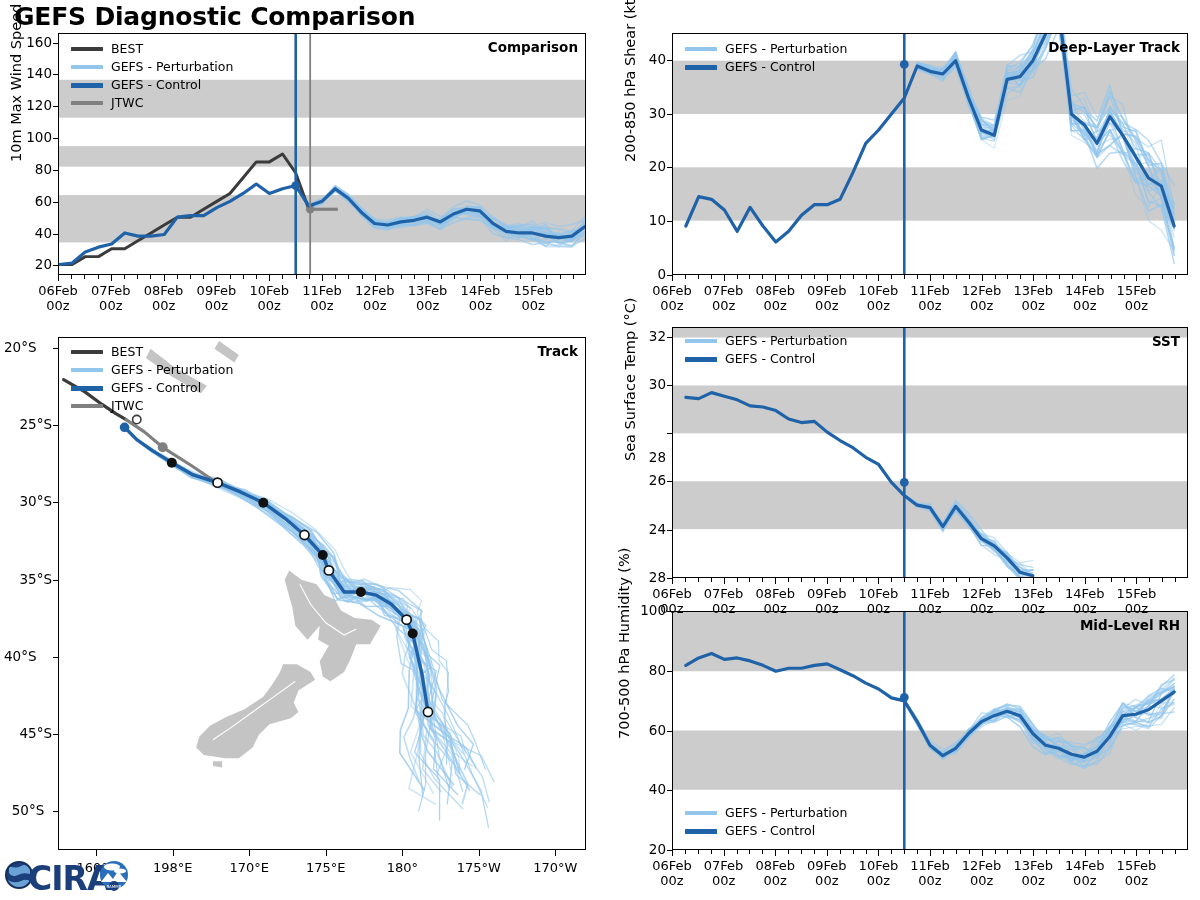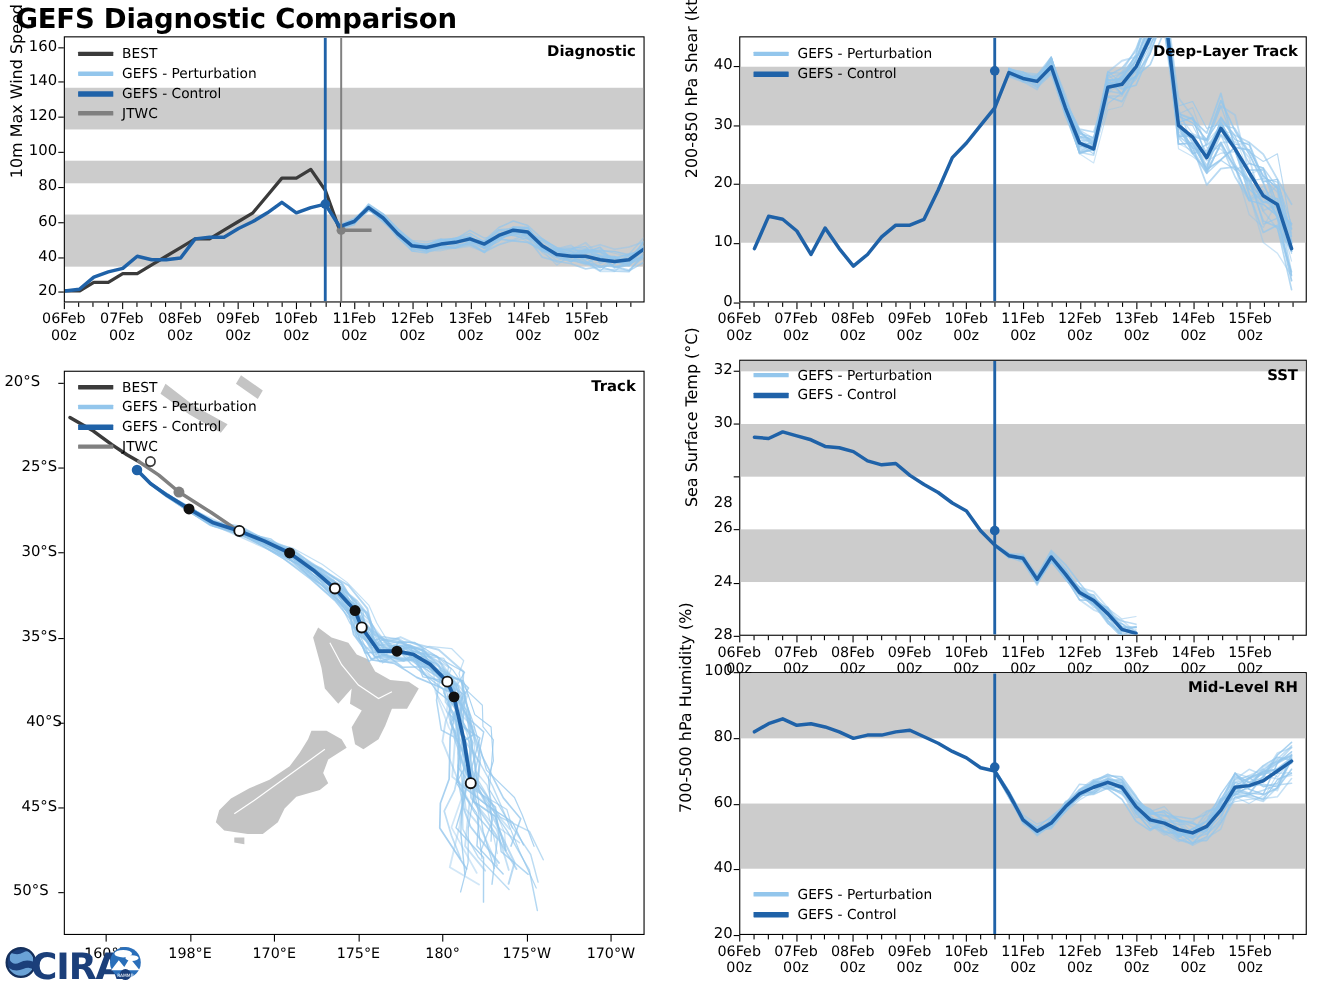--- a/index.html
+++ b/index.html
@@ -28,21 +28,21 @@
   .cira{position:absolute;left:4px;top:852px;width:128px;height:46px;}
 </style>
 </head>
 <body>
 
 <div class="root">
 
   <div class="abs main-title">GEFS Diagnostic Comparison</div>
 
   <div class="panel" id="p-int" style="left:58px;top:33px;width:528px;height:242px;">
-    <div class="corner-label">Diagnostic</div>
+    <div class="corner-label">Comparison</div>
     <div class="legend" style="left:12px;top:7px;">
       <div class="row">
         <div class="swatch" style="background:#3b3b3b;"></div>
         <div class="lbl">BEST</div>
       </div>
       <div class="row">
         <div class="swatch" style="background:#93c6ec;"></div>
         <div class="lbl">GEFS - Perturbation</div>
       </div>
       <div class="row">
@@ -380,21 +380,21 @@
       <div style="position: absolute; left: 559.6px; top: 275px; width: 0px; height: 3.5px; border-left: 1px solid rgb(0, 0, 0);"></div>
       <div style="position: absolute; left: 572.8px; top: 275px; width: 0px; height: 3.5px; border-left: 1px solid rgb(0, 0, 0);"></div>
       <div class="ytick" style="left: 4px; top: 338.816px; width: 48px; text-align: left;">20°S</div>
       <div style="position: absolute; left: 53px; top: 347.816px; width: 5px; height: 0px; border-top: 1.4px solid rgb(0, 0, 0);"></div>
       <div class="ytick" style="left: 4px; top: 416.075px; width: 48px; text-align: right;">25°S</div>
       <div style="position: absolute; left: 53px; top: 425.075px; width: 5px; height: 0px; border-top: 1.4px solid rgb(0, 0, 0);"></div>
       <div class="ytick" style="left: 4px; top: 493.334px; width: 48px; text-align: right;">30°S</div>
       <div style="position: absolute; left: 53px; top: 502.334px; width: 5px; height: 0px; border-top: 1.4px solid rgb(0, 0, 0);"></div>
       <div class="ytick" style="left: 4px; top: 570.593px; width: 48px; text-align: right;">35°S</div>
       <div style="position: absolute; left: 53px; top: 579.593px; width: 5px; height: 0px; border-top: 1.4px solid rgb(0, 0, 0);"></div>
-      <div class="ytick" style="left: 16px; top: 647.852px; width: 48px; text-align: center;">40°S</div>
+      <div class="ytick" style="left: 4px; top: 647.852px; width: 48px; text-align: left;">40°S</div>
       <div style="position: absolute; left: 53px; top: 656.852px; width: 5px; height: 0px; border-top: 1.4px solid rgb(0, 0, 0);"></div>
       <div class="ytick" style="left: 4px; top: 725.111px; width: 48px; text-align: right;">45°S</div>
       <div style="position: absolute; left: 53px; top: 734.111px; width: 5px; height: 0px; border-top: 1.4px solid rgb(0, 0, 0);"></div>
       <div class="ytick" style="left: 4px; top: 802.37px; width: 48px; text-align: center;">50°S</div>
       <div style="position: absolute; left: 53px; top: 811.37px; width: 5px; height: 0px; border-top: 1.4px solid rgb(0, 0, 0);"></div>
       <div style="position: absolute; left: 96.2609px; top: 850px; width: 0px; height: 6px; border-left: 1.4px solid rgb(0, 0, 0);"></div>
       <div class="xtick" style="left: 60.2609px; top: 860px; width: 72px;">160°E</div>
       <div style="position: absolute; left: 172.783px; top: 850px; width: 0px; height: 6px; border-left: 1.4px solid rgb(0, 0, 0);"></div>
       <div class="xtick" style="left: 136.783px; top: 860px; width: 72px;">198°E</div>
       <div style="position: absolute; left: 249.304px; top: 850px; width: 0px; height: 6px; border-left: 1.4px solid rgb(0, 0, 0);"></div>

